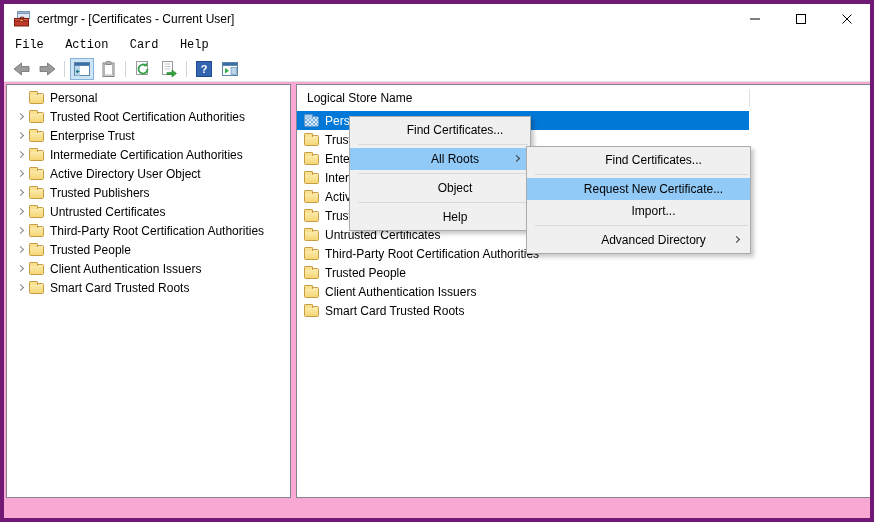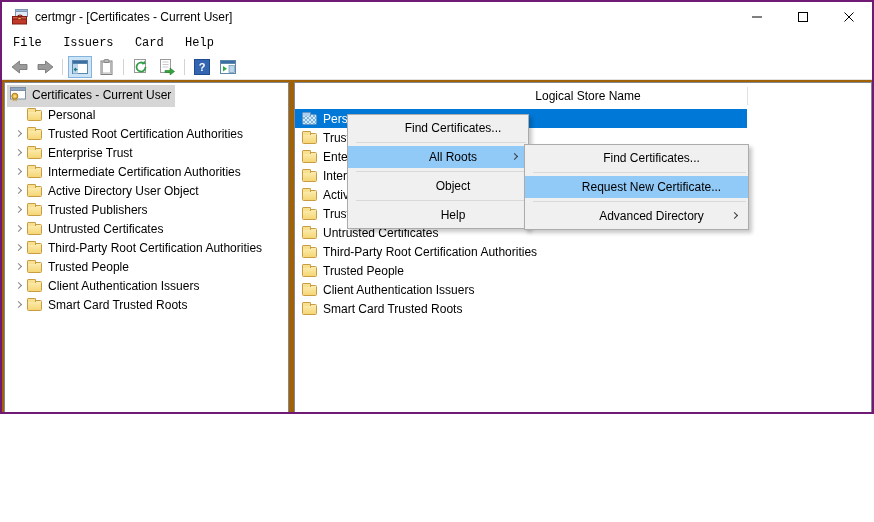--- a/index.html
+++ b/index.html
@@ -1,20 +1,20 @@
 <!DOCTYPE html>
 <html style="--selection_blue: #0078d7; --menu_highlight: #91c9f7; --menu_bg: #f0f0f0; --pane_border: #828790; --inactive_selection: #d6d6d6; --folder_border: #c89c42; --status_bg: #f0f0f0; --toolbar_active_bg: #cde4f7; --toolbar_active_border: #84b4dd;"><head>
 <meta charset="utf-8">
 <style>
   * { margin:0; padding:0; box-sizing:border-box; }
   html,body { width:874px; height:522px; background:#fff; }
   body { font-family:"Liberation Sans", sans-serif; font-size:12px; color:#000; }
 
-  .window { position:relative; width:874px; height:414px; background:#a16207;
-            border:2px solid #701a75; overflow:hidden; }
+  .window { position:relative; width:874px; height:522px; background:#f9a8d4;
+            border:4px solid #701a75; overflow:hidden; }
 
   
   .titlebar { position:absolute; left:0; top:0; width:100%; height:30px; background:#fff; }
   .app-icon { position:absolute; left:10px; top:7px; width:16px; height:16px; }
   .title-text { position:absolute; left:33px; top:0; line-height:30px; }
   .win-controls { position:absolute; right:0; top:0; height:30px; display:flex; }
   .win-btn { width:46px; height:30px; display:flex; align-items:center; justify-content:center; }
 
   
   .menubar { position:absolute; left:0; top:30px; width:100%; height:22px; background:#fff; }
@@ -53,21 +53,21 @@
             background:linear-gradient(180deg,#fcecb0,#f5d675);
             border:1px solid var(--folder_border); border-radius:1.5px; margin-top:2px; }
   .folder::before { content:''; position:absolute; top:-3px; left:-1px; width:7px; height:3px;
             background:#f8e091; border:1px solid var(--folder_border); border-bottom:none;
             border-radius:1.5px 1.5px 0 0; }
   .folder.hatched { background:conic-gradient(#7db3e0 25%, #d6e9f8 0 50%, #7db3e0 0 75%, #d6e9f8 0);
             background-size:4px 4px; border-color:#6496c8; }
   .folder.hatched::before { background:#aecfec; border-color:#6496c8; }
 
   
-  .list-header { position:relative; height:26px; line-height:26px; padding-left:10px;text-align:center; }
+  .list-header { position:relative; height:26px; line-height:26px; padding-left:10px; }
   .col-sep { position:absolute; left:452px; top:4px; width:1px; height:18px; background:#e0e0e0; }
   .lrow { display:flex; align-items:center; height:19px; white-space:nowrap; }
   .lrow .folder { flex:0 0 15px; margin-left:7px; }
   .llabel { margin-left:6px; }
   .lrow.selected { background:var(--selection_blue); color:#fff; width:452px; }
 
   
   .ctx-menu { position:absolute; background:var(--menu_bg); border:1px solid #ababab;
               box-shadow:3px 3px 4px rgba(0,0,0,.22); padding:2px 0; z-index:10;text-align:center; }
   #menu1 { left:345px; top:112px; width:182px; }
@@ -114,21 +114,21 @@
         <svg width="12" height="12" viewBox="0 0 12 12">
             <line x1="1.5" y1="1.5" x2="10.5" y2="10.5" stroke="#000" stroke-width="1"></line>
             <line x1="10.5" y1="1.5" x2="1.5" y2="10.5" stroke="#000" stroke-width="1"></line>
           </svg>
       </div>
     </div>
   </div>
 
   <div class="menubar">
     <span class="mb-item">File</span>
-    <span class="mb-item">Issuers</span>
+    <span class="mb-item">Action</span>
     <span class="mb-item">Card</span>
     <span class="mb-item">Help</span>
   </div>
 
   <div class="toolbar">
     <div class="tb-btn first">
       <svg width="17" height="14" viewBox="0 0 17 14">
           <path d="M16 4.5 H8.5 V1 L1 7 l7.5 6 V9.5 H16 z" fill="#9b9b9b" stroke="#6f6f6f" stroke-width="0.8"></path>
         </svg>
     </div>
@@ -182,35 +182,20 @@
         <rect x="0.5" y="0.5" width="15" height="13" fill="#fff" stroke="#5b87aa"></rect>
         <rect x="0.5" y="0.5" width="15" height="3" fill="#3a6ea5" stroke="#5b87aa"></rect>
         <path d="M3 6 l4 2.75 -4 2.75 z" fill="#2fae46"></path>
         <rect x="9" y="5.5" width="5.5" height="7" fill="#bcd7ec" stroke="#5b87aa" stroke-width="0.6"></rect>
       </svg>
     </div>
   </div>
 
   <div class="pane pane-left">
     <div class="tree">
-      <div class="trow">
-        <span class="sel-gray">
-          <span class="node-icon">
-            <svg width="16" height="16" viewBox="0 0 16 16">
-              <rect x="0.5" y="1.5" width="15" height="11.5" fill="#fff" stroke="#7e8fa5"></rect>
-              <rect x="0.5" y="1.5" width="15" height="3" fill="#8fa6c2" stroke="#7e8fa5"></rect>
-              <circle cx="4.8" cy="10.2" r="3" fill="#eeb53e" stroke="#a8761c"></circle>
-              <circle cx="4.8" cy="10.2" r="1.3" fill="#f8dd8d"></circle>
-              <path d="M3.5 12.5 l-1 3 1.6-1 0.8 1 z" fill="#c8a02c"></path>
-              <path d="M6 12.5 l1 3 -1.6 -1 -0.8 1 z" fill="#c8a02c"></path>
-            </svg>
-          </span>
-          <span>Certificates - Current User</span>
-        </span>
-      </div>
 
       <div class="trow">
         <span class="chev-slot"></span>
         <span class="folder"></span>
         <span class="tlabel">Personal</span>
       </div>
       <div class="trow">
         <span class="chev-slot">
             <span class="chev"></span>
           </span>
@@ -354,20 +339,23 @@
   </div>
 
   <div class="ctx-menu" id="menu2">
     <div class="mi">
       <span>Find Certificates...</span>
     </div>
     <div class="msep"></div>
     <div class="mi hl">
       <span>Request New Certificate...</span>
     </div>
+    <div class="mi">
+      <span>Import...</span>
+    </div>
     <div class="msep"></div>
     <div class="mi">
       <span>Advanced Directory</span>
       <span class="marrow"></span>
     </div>
   </div>
 
 
 </div>
 

